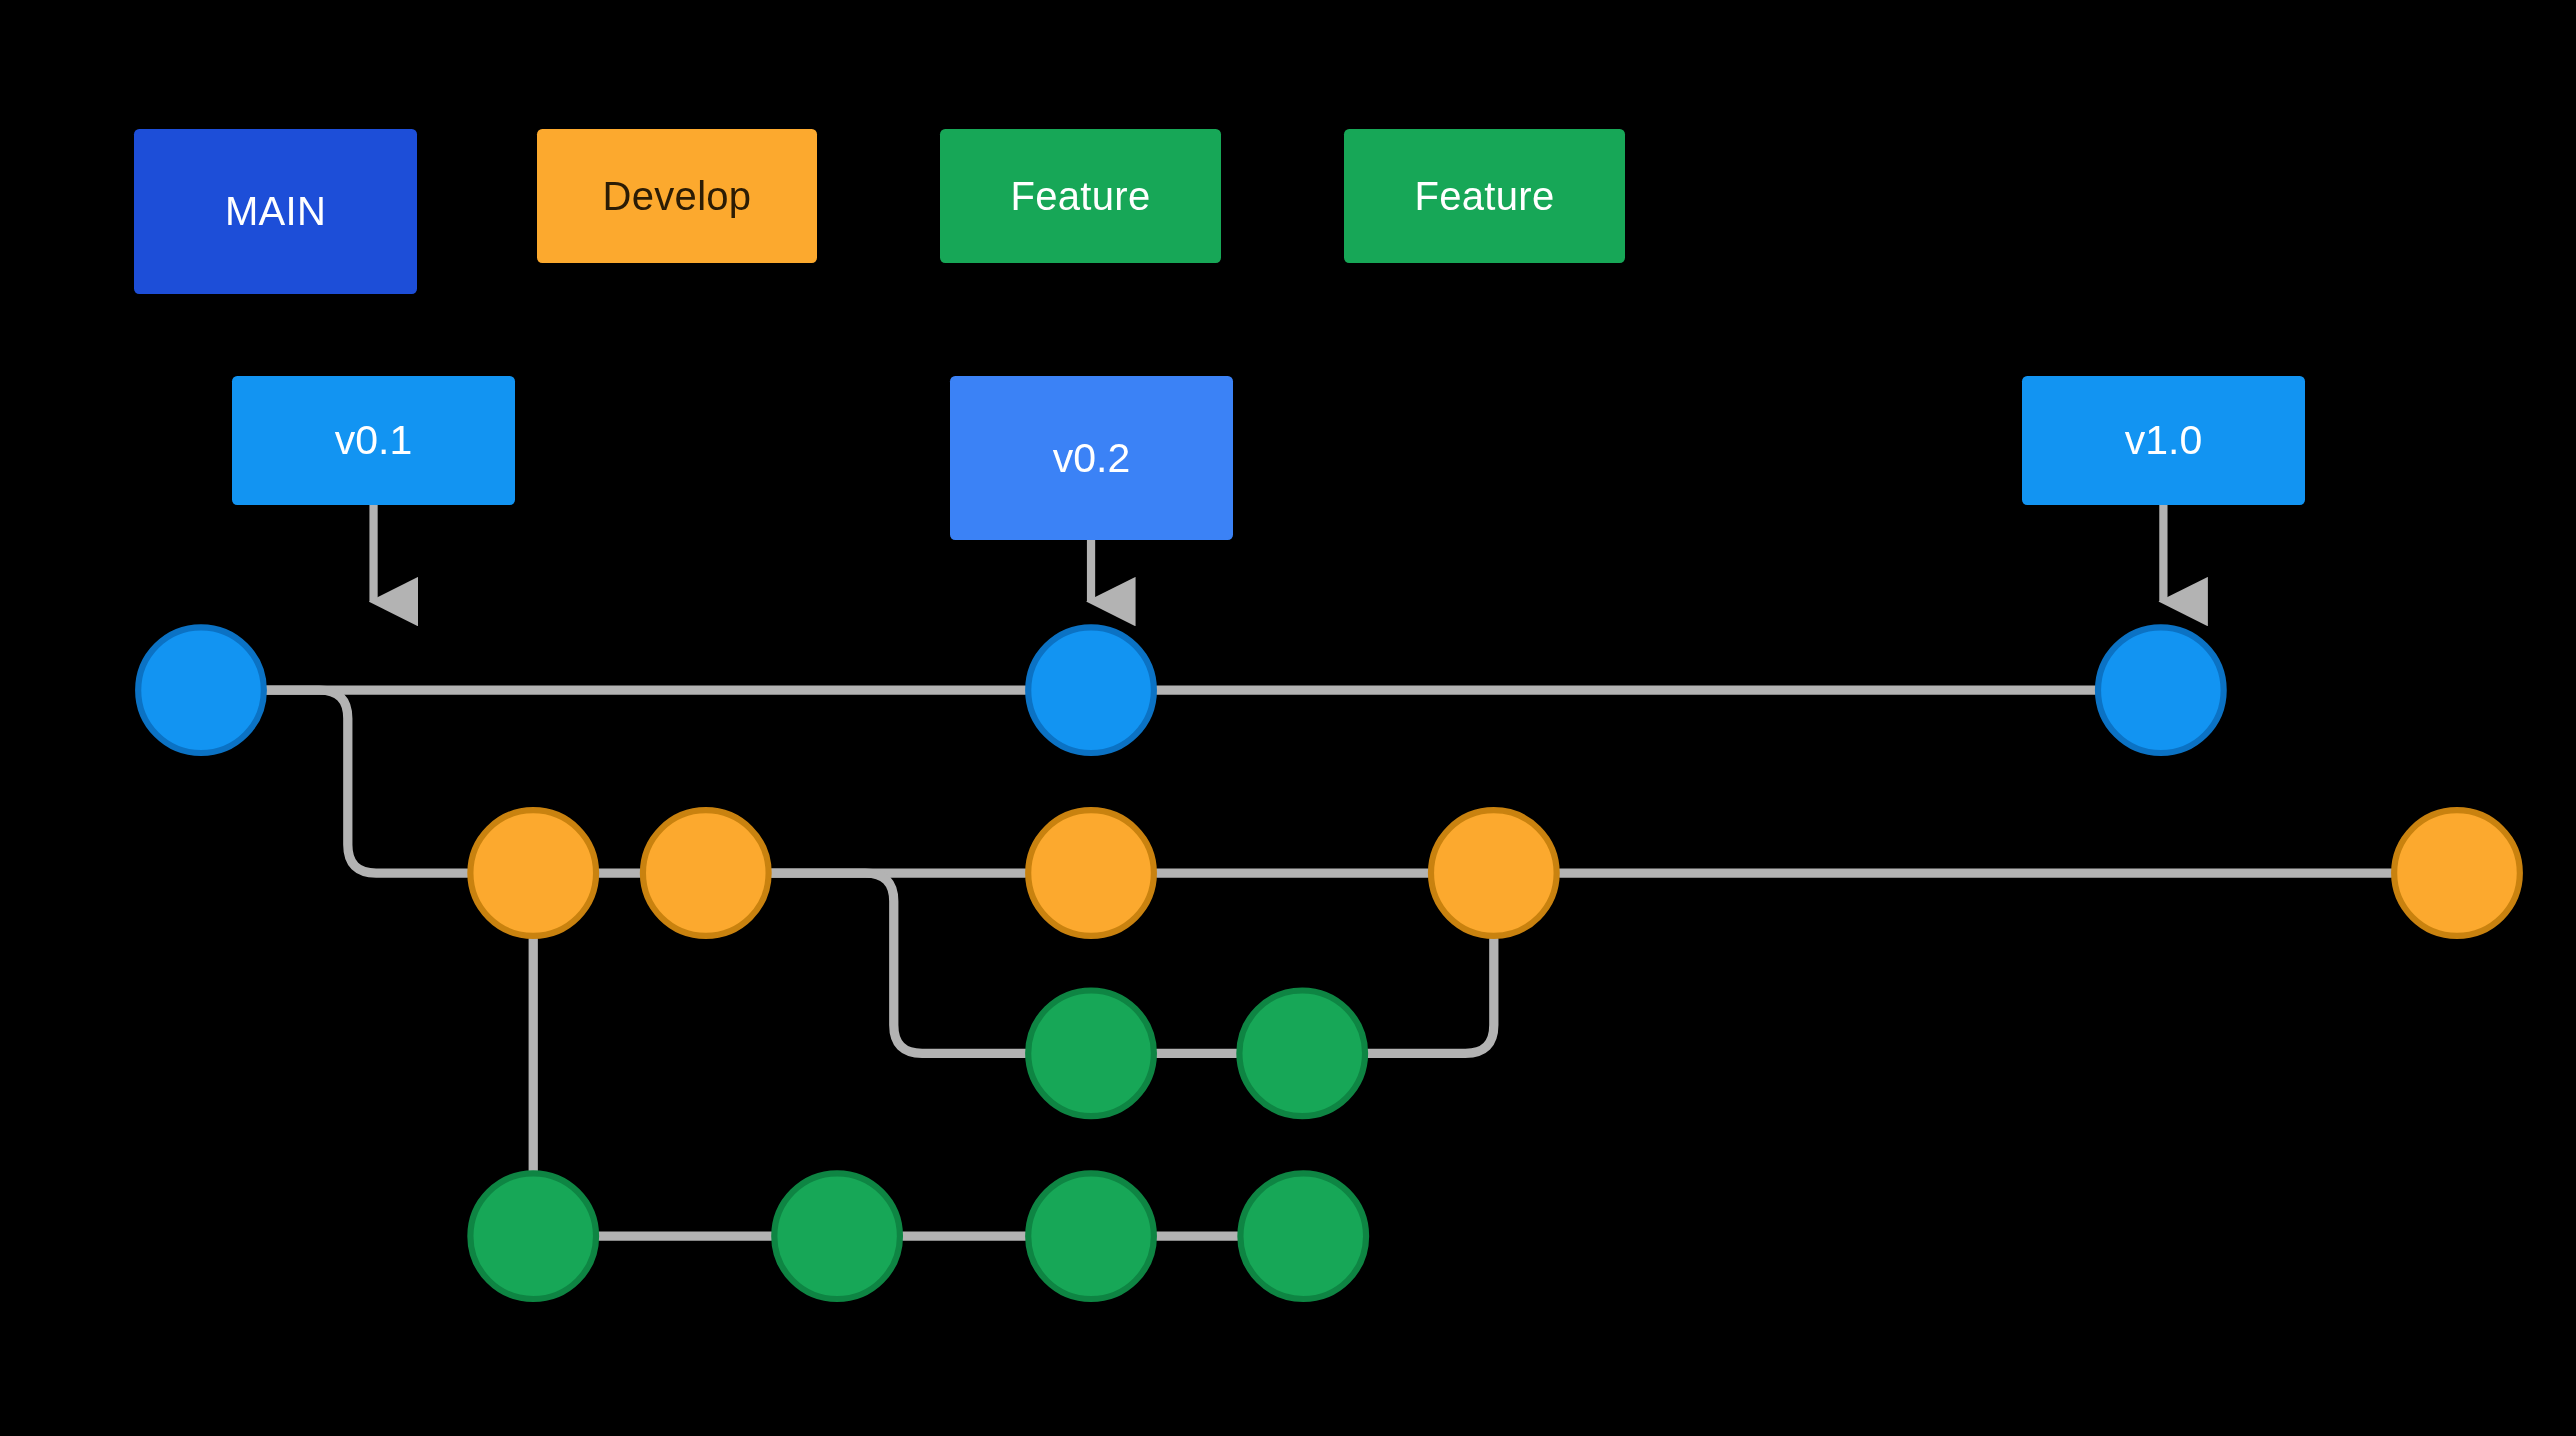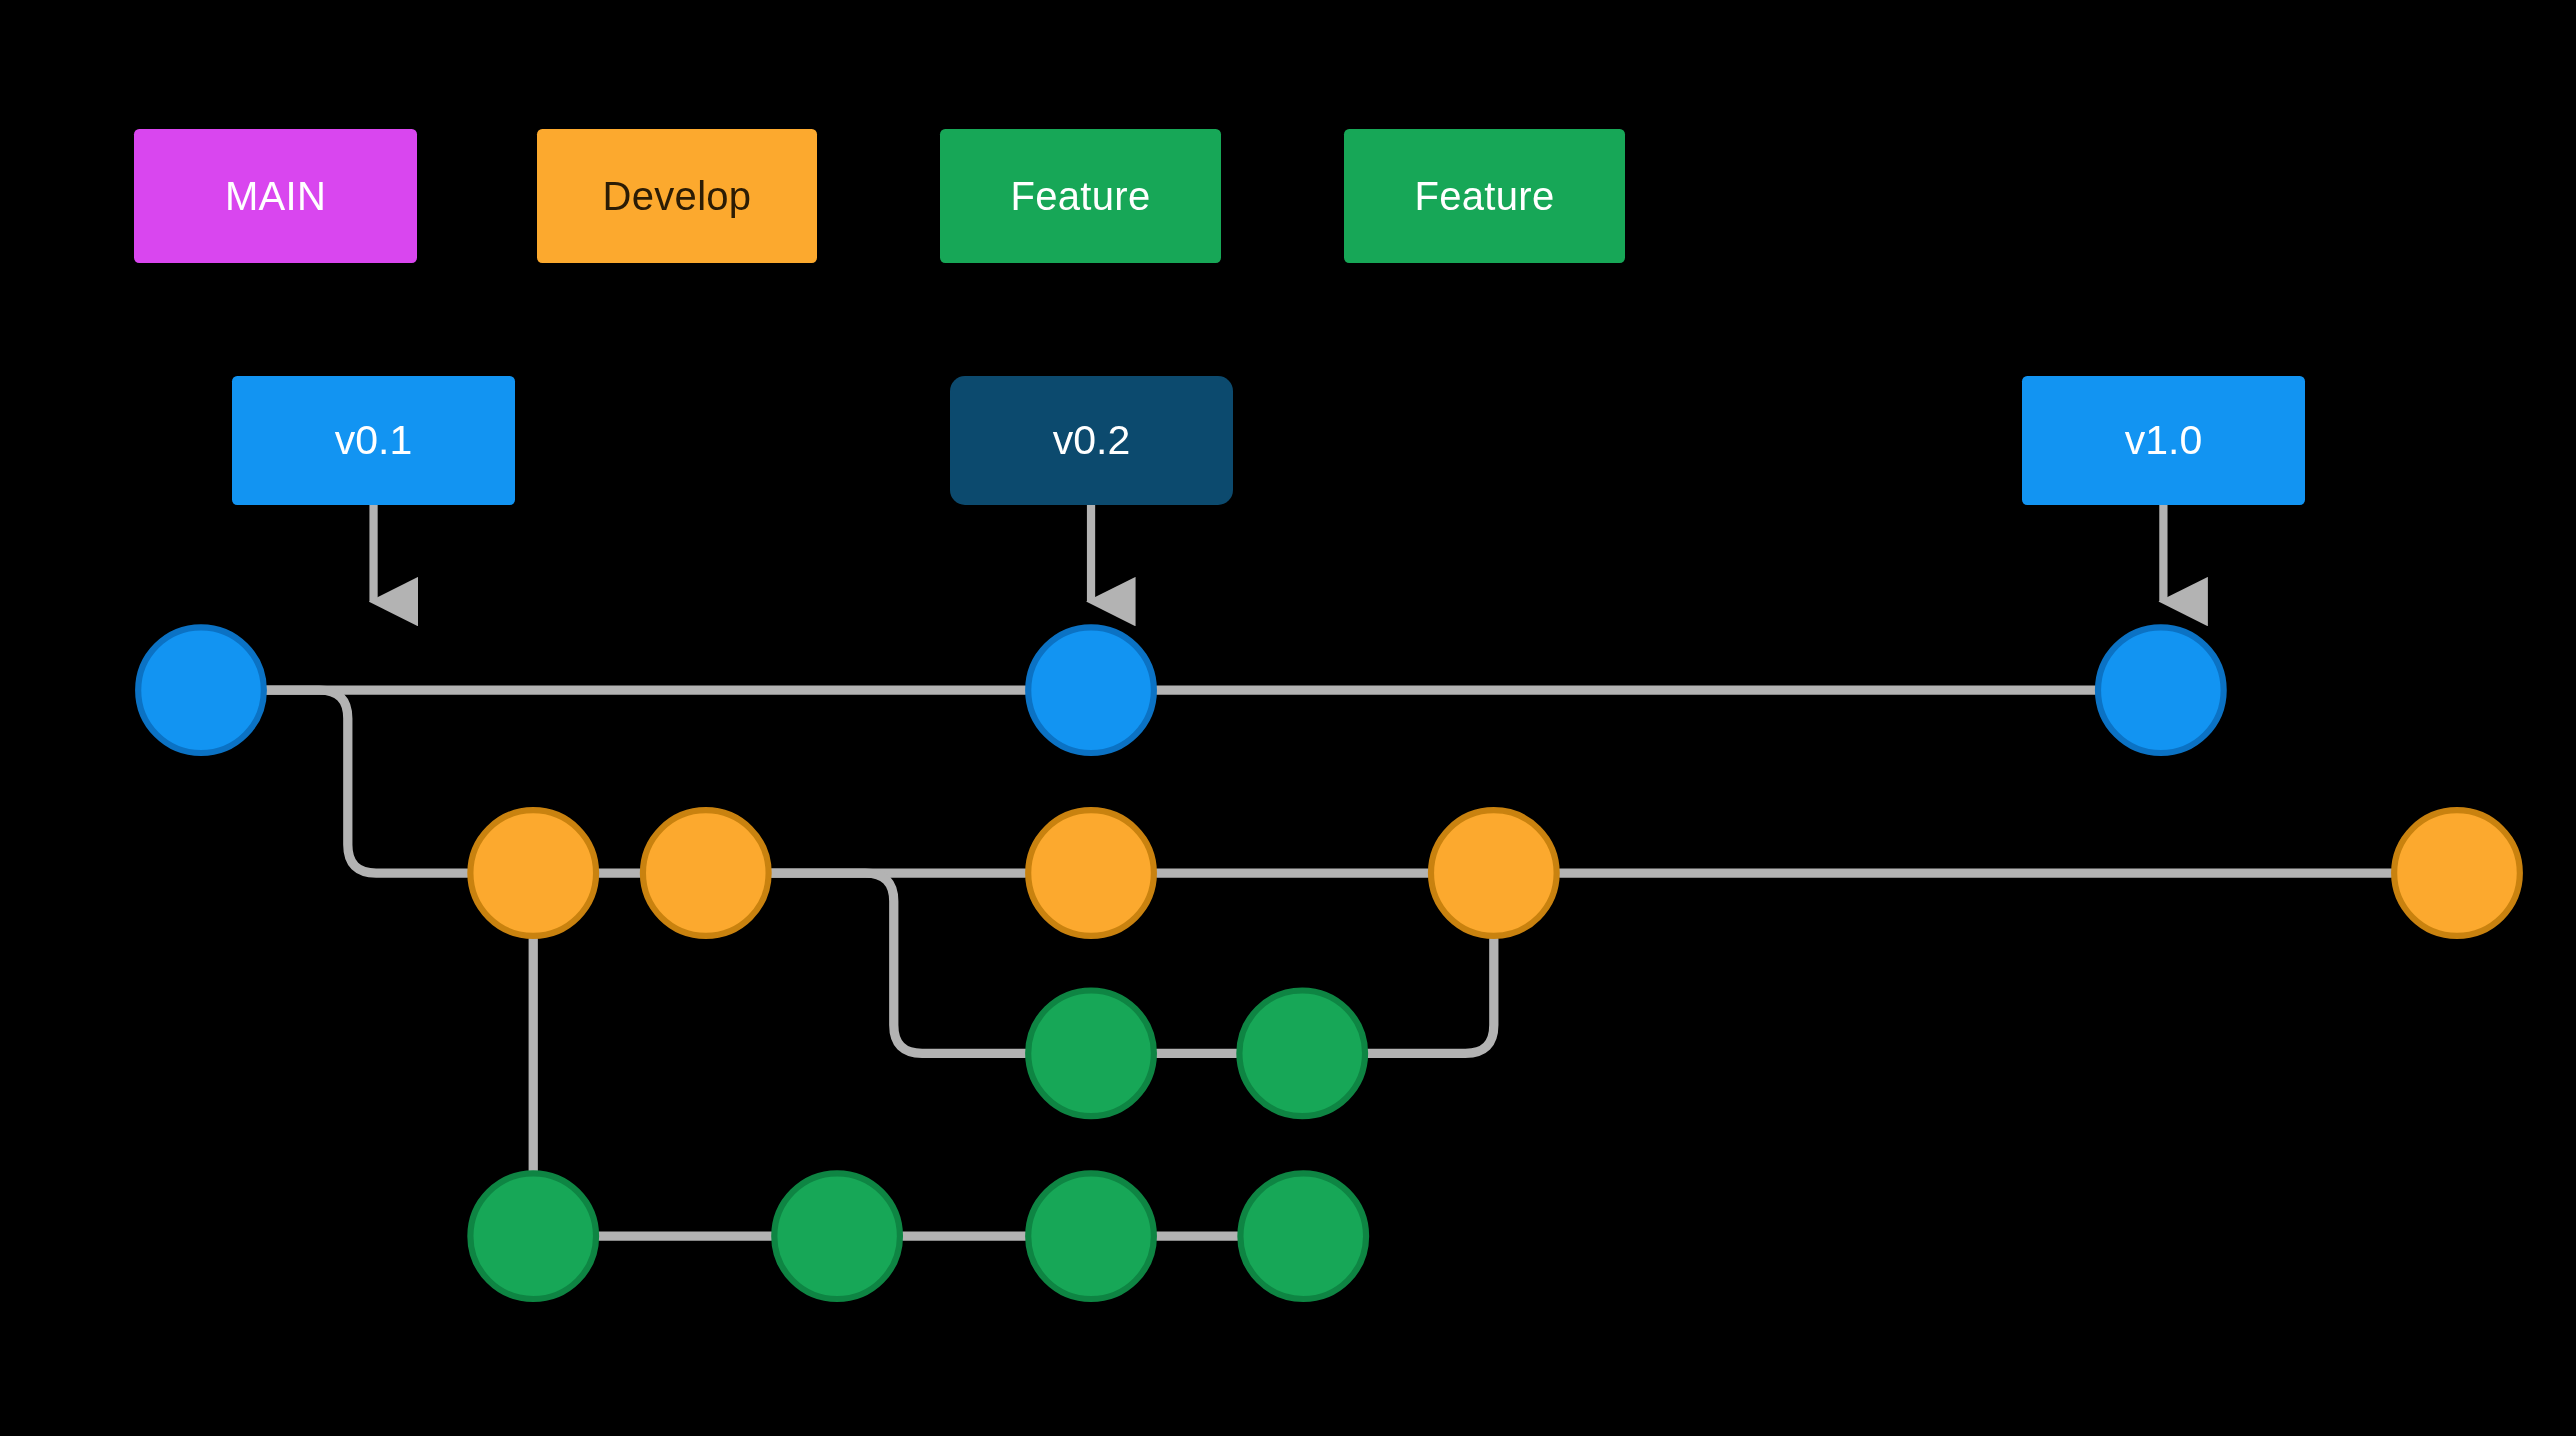--- a/index.html
+++ b/index.html
@@ -86,37 +86,37 @@
       <circle cx="2118" cy="2045" r="122" fill="#17A757" stroke="#0E8543" stroke-width="12"></circle>
       <circle cx="2528" cy="2045" r="122" fill="#17A757" stroke="#0E8543" stroke-width="12"></circle>
       <circle cx="1035" cy="2400" r="122" fill="#17A757" stroke="#0E8543" stroke-width="12"></circle>
       <circle cx="1625" cy="2400" r="122" fill="#17A757" stroke="#0E8543" stroke-width="12"></circle>
       <circle cx="2118" cy="2400" r="122" fill="#17A757" stroke="#0E8543" stroke-width="12"></circle>
       <circle cx="2530" cy="2400" r="122" fill="#17A757" stroke="#0E8543" stroke-width="12"></circle>
     </g>
 </svg>
 
 <div id="legend-layer">
-    <div class="legend-box" style="left: 134px; top: 129px; width: 283px; height: 134px; background: #d946ef; color: rgb(255, 255, 255);">
+    <div class="legend-box" style="left: 134px; top: 129px; width: 283px; height: 165px; background: #1d4ed8; color: rgb(255, 255, 255);">
       <span>MAIN</span>
     </div>
     <div class="legend-box" style="left: 537px; top: 129px; width: 280px; height: 134px; background: rgb(252, 169, 46); color: rgb(43, 28, 5); text-align: right;">
       <span>Develop</span>
     </div>
     <div class="legend-box" style="left: 940px; top: 129px; width: 281px; height: 134px; background: rgb(23, 167, 87); color: rgb(255, 255, 255);">
       <span>Feature</span>
     </div>
     <div class="legend-box" style="left: 1344px; top: 129px; width: 281px; height: 134px; background: rgb(23, 167, 87); color: rgb(255, 255, 255);">
       <span>Feature</span>
     </div>
   </div>
 <div id="tag-layer">
     <div class="tag-box" style="left: 232px; top: 376px; width: 283px; height: 129px; background: rgb(18, 148, 242); color: rgb(255, 255, 255);">
       <span>v0.1</span>
     </div>
-    <div class="tag-box" style="left: 950px; top: 376px; width: 283px; height: 129px; background: #0c4a6e; color: rgb(255, 255, 255); border-radius: 15px;">
+    <div class="tag-box" style="left: 950px; top: 376px; width: 283px; height: 164px; background: #3b82f6; color: rgb(255, 255, 255);">
       <span>v0.2</span>
     </div>
     <div class="tag-box" style="left: 2022px; top: 376px; width: 283px; height: 129px; background: rgb(18, 148, 242); color: rgb(255, 255, 255);">
       <span>v1.0</span>
     </div>
   </div>
 
 
 </body></html>

